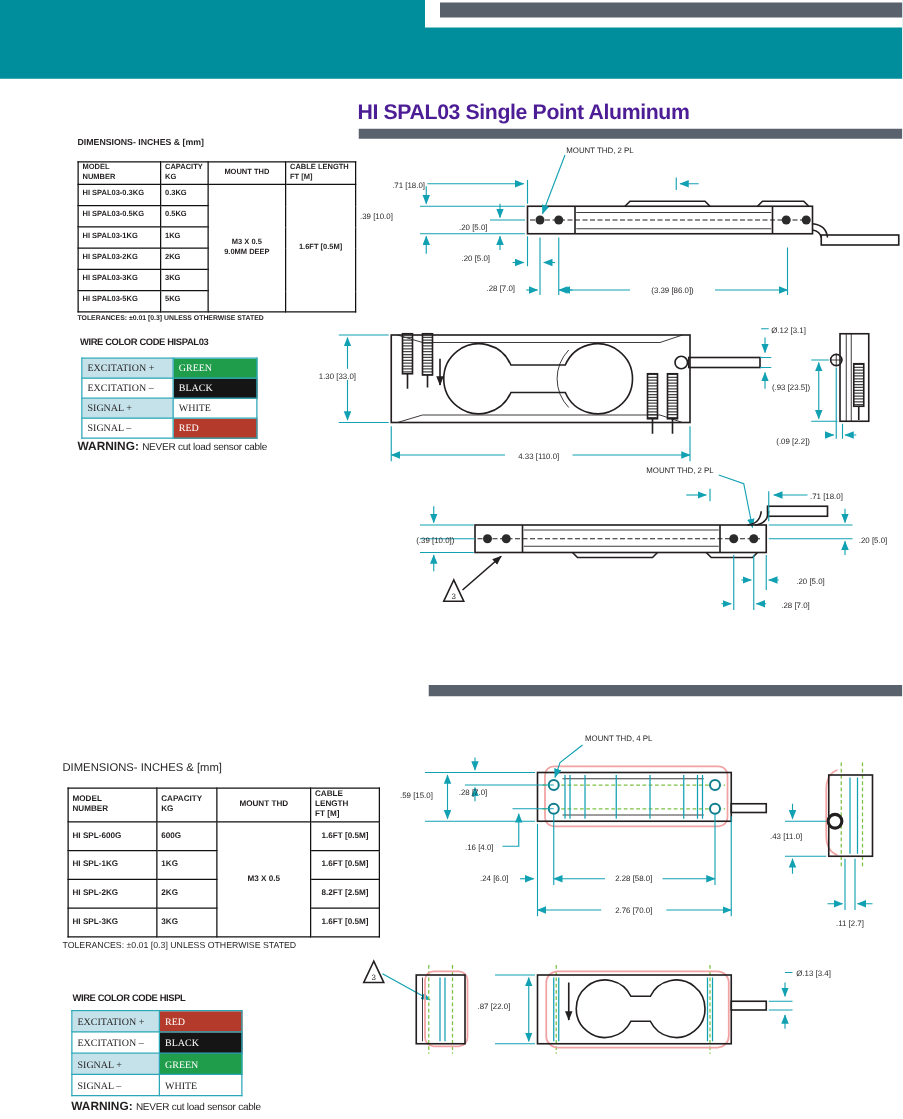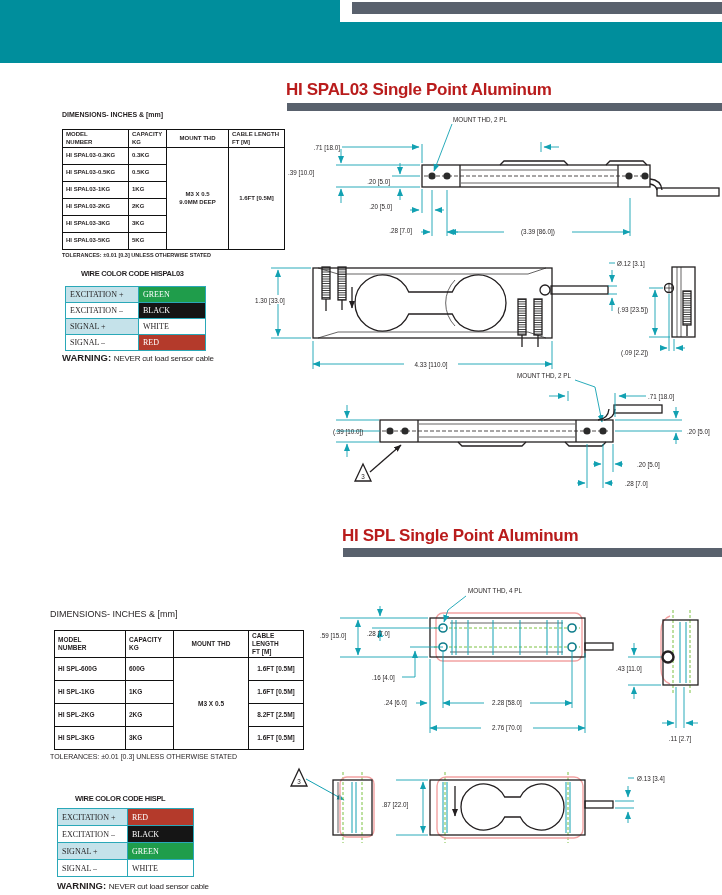--- a/index.html
+++ b/index.html
@@ -2,35 +2,35 @@
 <html><head>
 <meta charset="utf-8">
 <style>
   html,body{margin:0;padding:0;background:#fff;}
   #page{position:relative;width:722px;height:895px;background:#fff;overflow:hidden;
         font-family:"Liberation Sans",sans-serif;color:#231F20;}
   .abs{position:absolute;}
   .band{left:0;top:0;width:722px;height:63px;background:#008E9C;}
   .tabwrap{left:340px;top:0;width:382px;height:22px;background:#fff;}
   .tab{left:352px;top:2px;width:370px;height:12px;background:#59616D;}
-  .sec-title{font-weight:bold;color:#b91c1c;font-size:17px;letter-spacing:-0.3px;white-space:nowrap;}
+  .sec-title{font-weight:bold;color:#4c1d95;font-size:17px;letter-spacing:-0.3px;white-space:nowrap;}
   .rule{background:#59616D;}
   .dims1{left:62px;top:111px;font-size:7px;font-weight:bold;}
   .dims2{left:50px;top:609px;font-size:9px;}
   table.spec{border-collapse:collapse;position:absolute;table-layout:fixed;}
   .spec td,.spec th{border:1.5px solid #111;padding:1px 3px;vertical-align:middle;text-align:left;
         white-space:pre-line;line-height:1.25;font-weight:bold;}
   .spec .ctr{text-align:center;}
   .spec1{left:62px;top:129px;width:222px;font-size:6px;}
   .spec1 tr{height:17px;} .spec1 tr.h{height:18px;}
   .spec2{left:54px;top:630px;width:249px;font-size:6.5px;}
   .spec2 tr{height:23px;} .spec2 tr.h{height:25px;}
   .tol1{left:62px;top:252px;font-size:5.5px;font-weight:bold;}
   .tol2{left:50px;top:753px;font-size:7px;}
-  .wiretitle{font-size:7.5px;font-weight:bold;letter-spacing:-0.3px;margin-left:17px;}
+  .wiretitle{font-size:7.5px;font-weight:bold;letter-spacing:-0.3px;}
   .wt1{left:64px;top:269px;} .wt2{left:58px;top:794px;}
   table.wire{border-collapse:collapse;position:absolute;table-layout:fixed;font-family:Liberation Serif, serif;}
   .wire td{border:1.6px solid #2AA8B8;padding:0 4px;font-size:8px;}
   .wire1{left:65px;top:286px;width:140px;} .wire1 tr{height:16px;}
   .wire2{left:57px;top:808px;width:136px;} .wire2 tr{height:17px;}
   .warn{font-size:9.5px;font-weight:bold;white-space:nowrap;}
   .warn .rest{font-size:8px;font-weight:normal;letter-spacing:-0.2px;}
   .w1{left:62px;top:352px;} .w2{left:57px;top:880px;}
   svg{position:absolute;font-family:"Liberation Sans",sans-serif;}
   svg text{font-size:6.3px;fill:#231F20;}
@@ -310,21 +310,20 @@
         <text x="625" y="486">.28 [7.0]</text>
       </g>
       <g>
         <polygon class="blk" points="363,464 355,481 371,481" stroke-width="1"></polygon>
         <text x="363" y="479" text-anchor="middle">3</text>
         <line class="blk" x1="370" y1="472" x2="401" y2="445" stroke-width="1" marker-end="url(#ab)"></line>
       </g>
     </g>
   </svg>
 
-  <div class="abs sec-title" style="left:342px;top:526px;">HI SPL Single Point Aluminum</div>
   <div class="abs rule" style="left:343px;top:548px;width:379px;height:9px;"></div>
 
   <div class="abs dims2">DIMENSIONS- INCHES &amp; [mm]</div>
 
   <table class="spec spec2">
     <colgroup>
         <col style="width:71px">
         <col style="width:48px">
         <col style="width:75px">
         <col style="width:55px">

